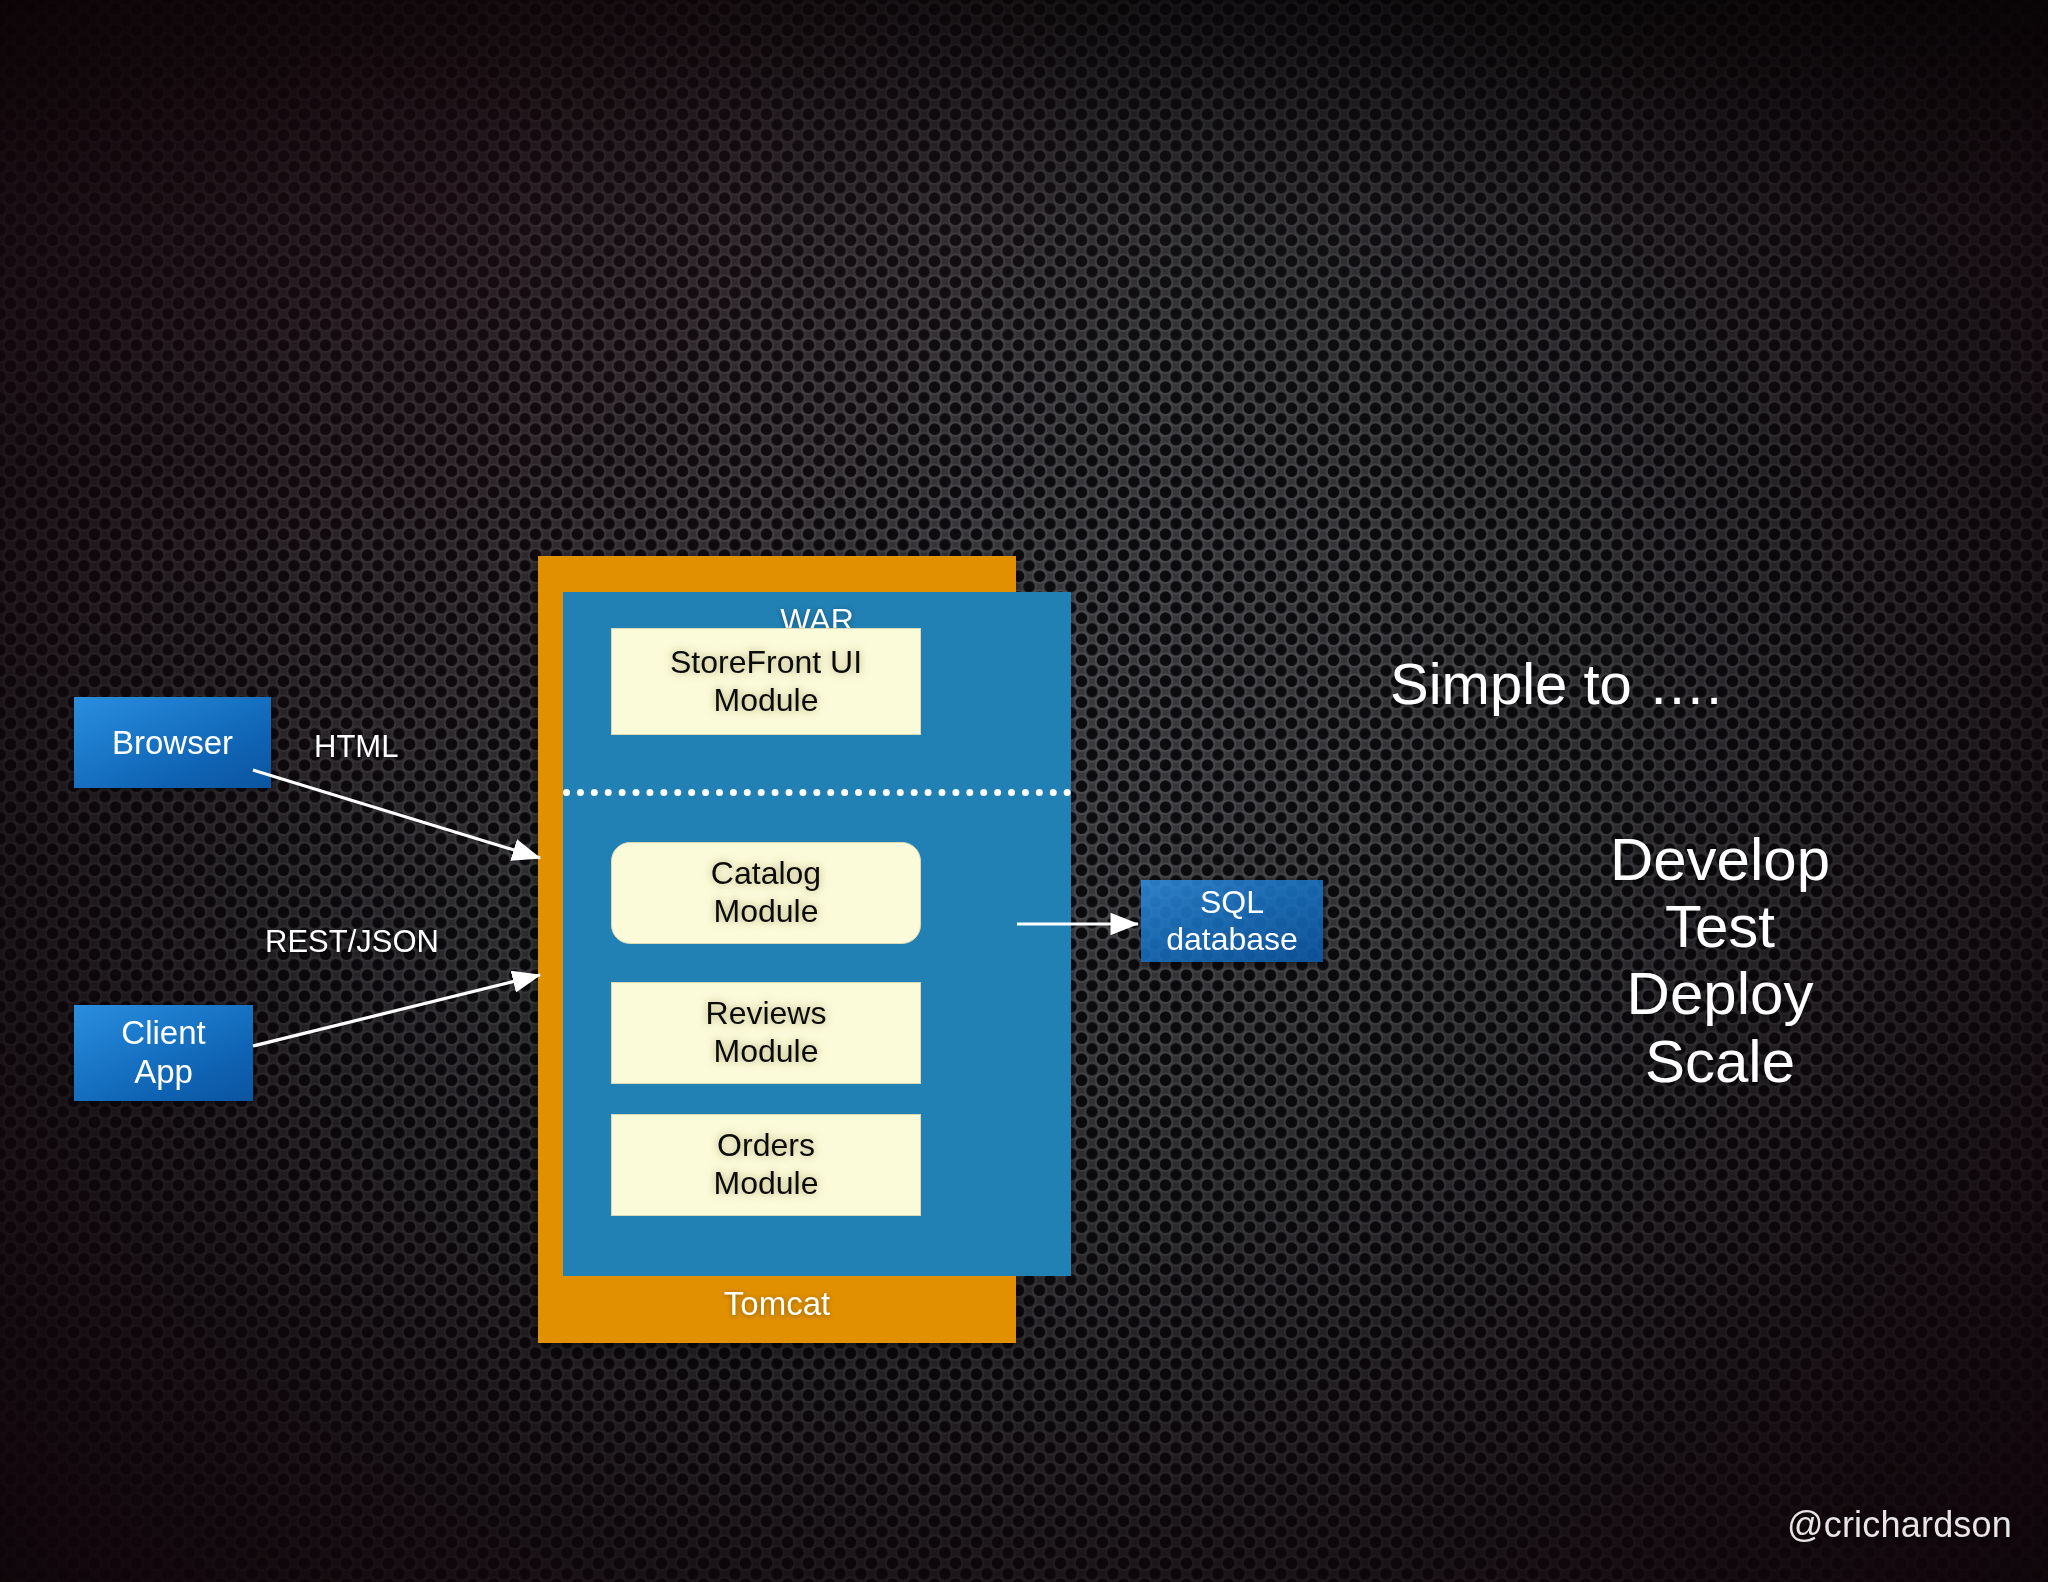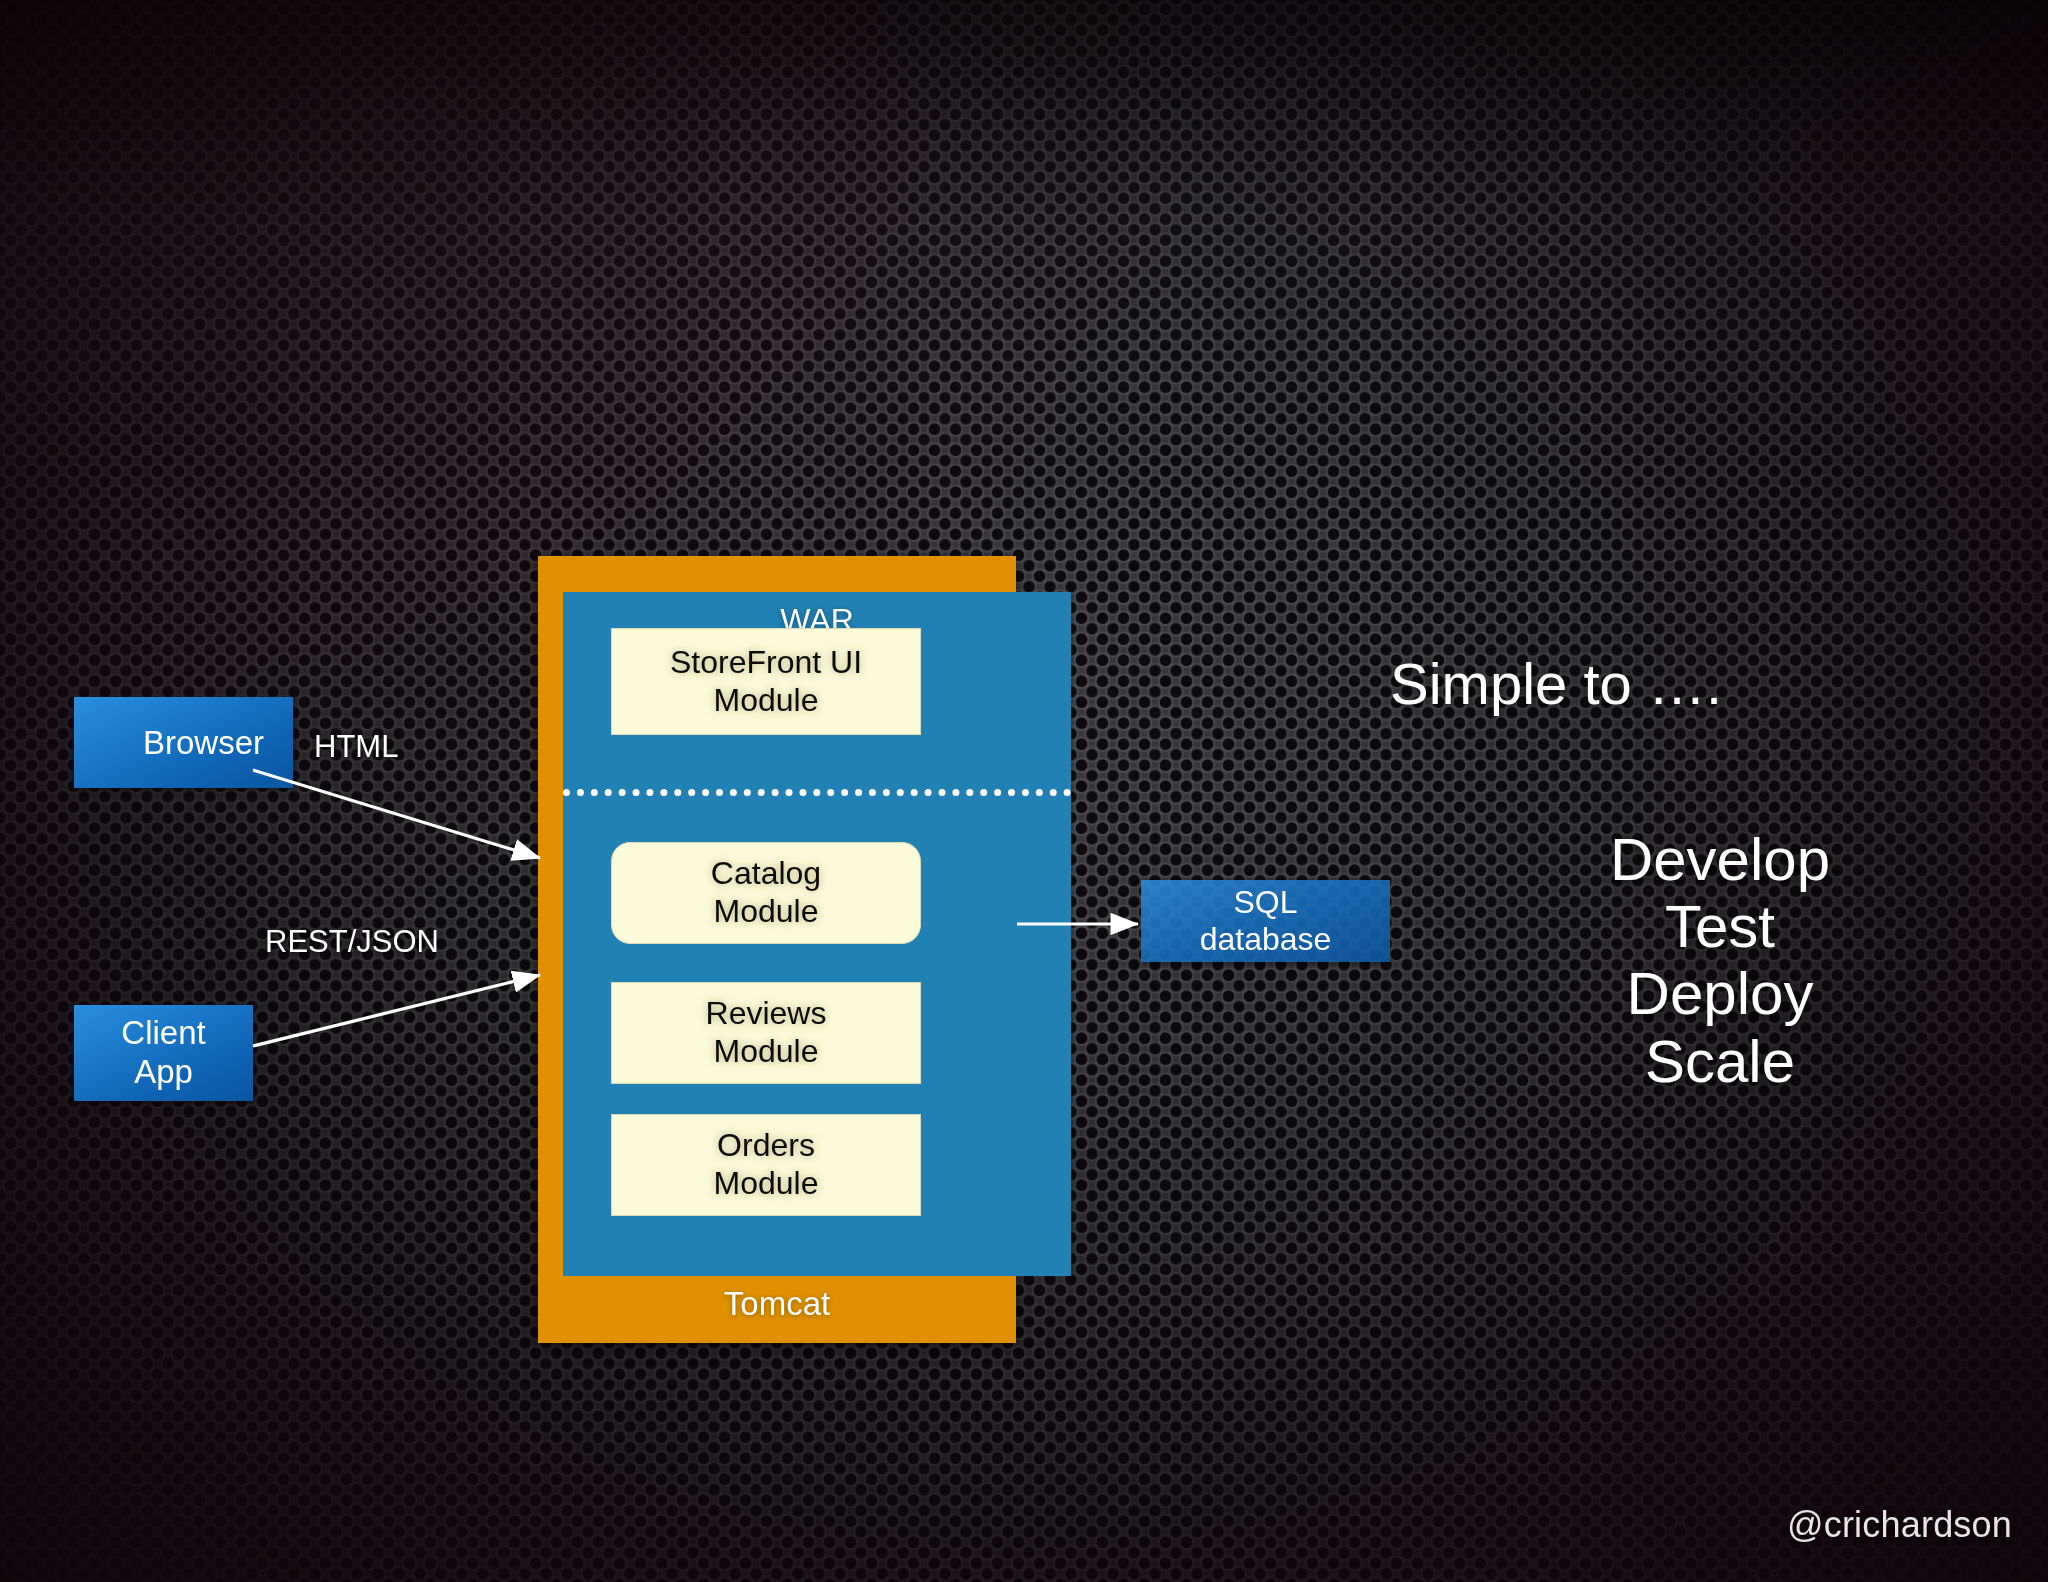--- a/index.html
+++ b/index.html
@@ -92,34 +92,33 @@
     align-items: center;
     justify-content: center;
     text-align: center;
     color: #ffffff;
     font-weight: 400;
     background-image: linear-gradient(155deg, #2b8ede 0%, #1d7ccd 30%, #0f63b4 70%, #0a55a0 100%);
     box-shadow: 0 2px 6px rgba(0,0,0,0.45);
   }
   #browser-box {
     left: 74px;  top: 697px;
-    width: 179px; height: 91px;
+    width: 197px; height: 91px;
     font-size: 33px;
-    padding-left: 40px;
   }
   #client-app-box {
     left: 74px;  top: 1005px;
     width: 179px; height: 96px;
     font-size: 33px;
     line-height: 1.18;
   }
   #sql-db-box {
     position: absolute;
     left: 1141px; top: 880px;
-    width: 249px; height: 82px;
+    width: 182px; height: 82px;
     display: flex; flex-direction: column;
     align-items: center; justify-content: center;
     text-align: center;
     color: #ffffff;
     font-size: 32px;
     line-height: 1.16;
     background-image: linear-gradient(160deg, rgba(46,140,220,0.88) 0%, rgba(25,113,193,0.88) 45%, rgba(12,86,162,0.90) 100%);
     box-shadow: 0 2px 6px rgba(0,0,0,0.40);
   }
 

